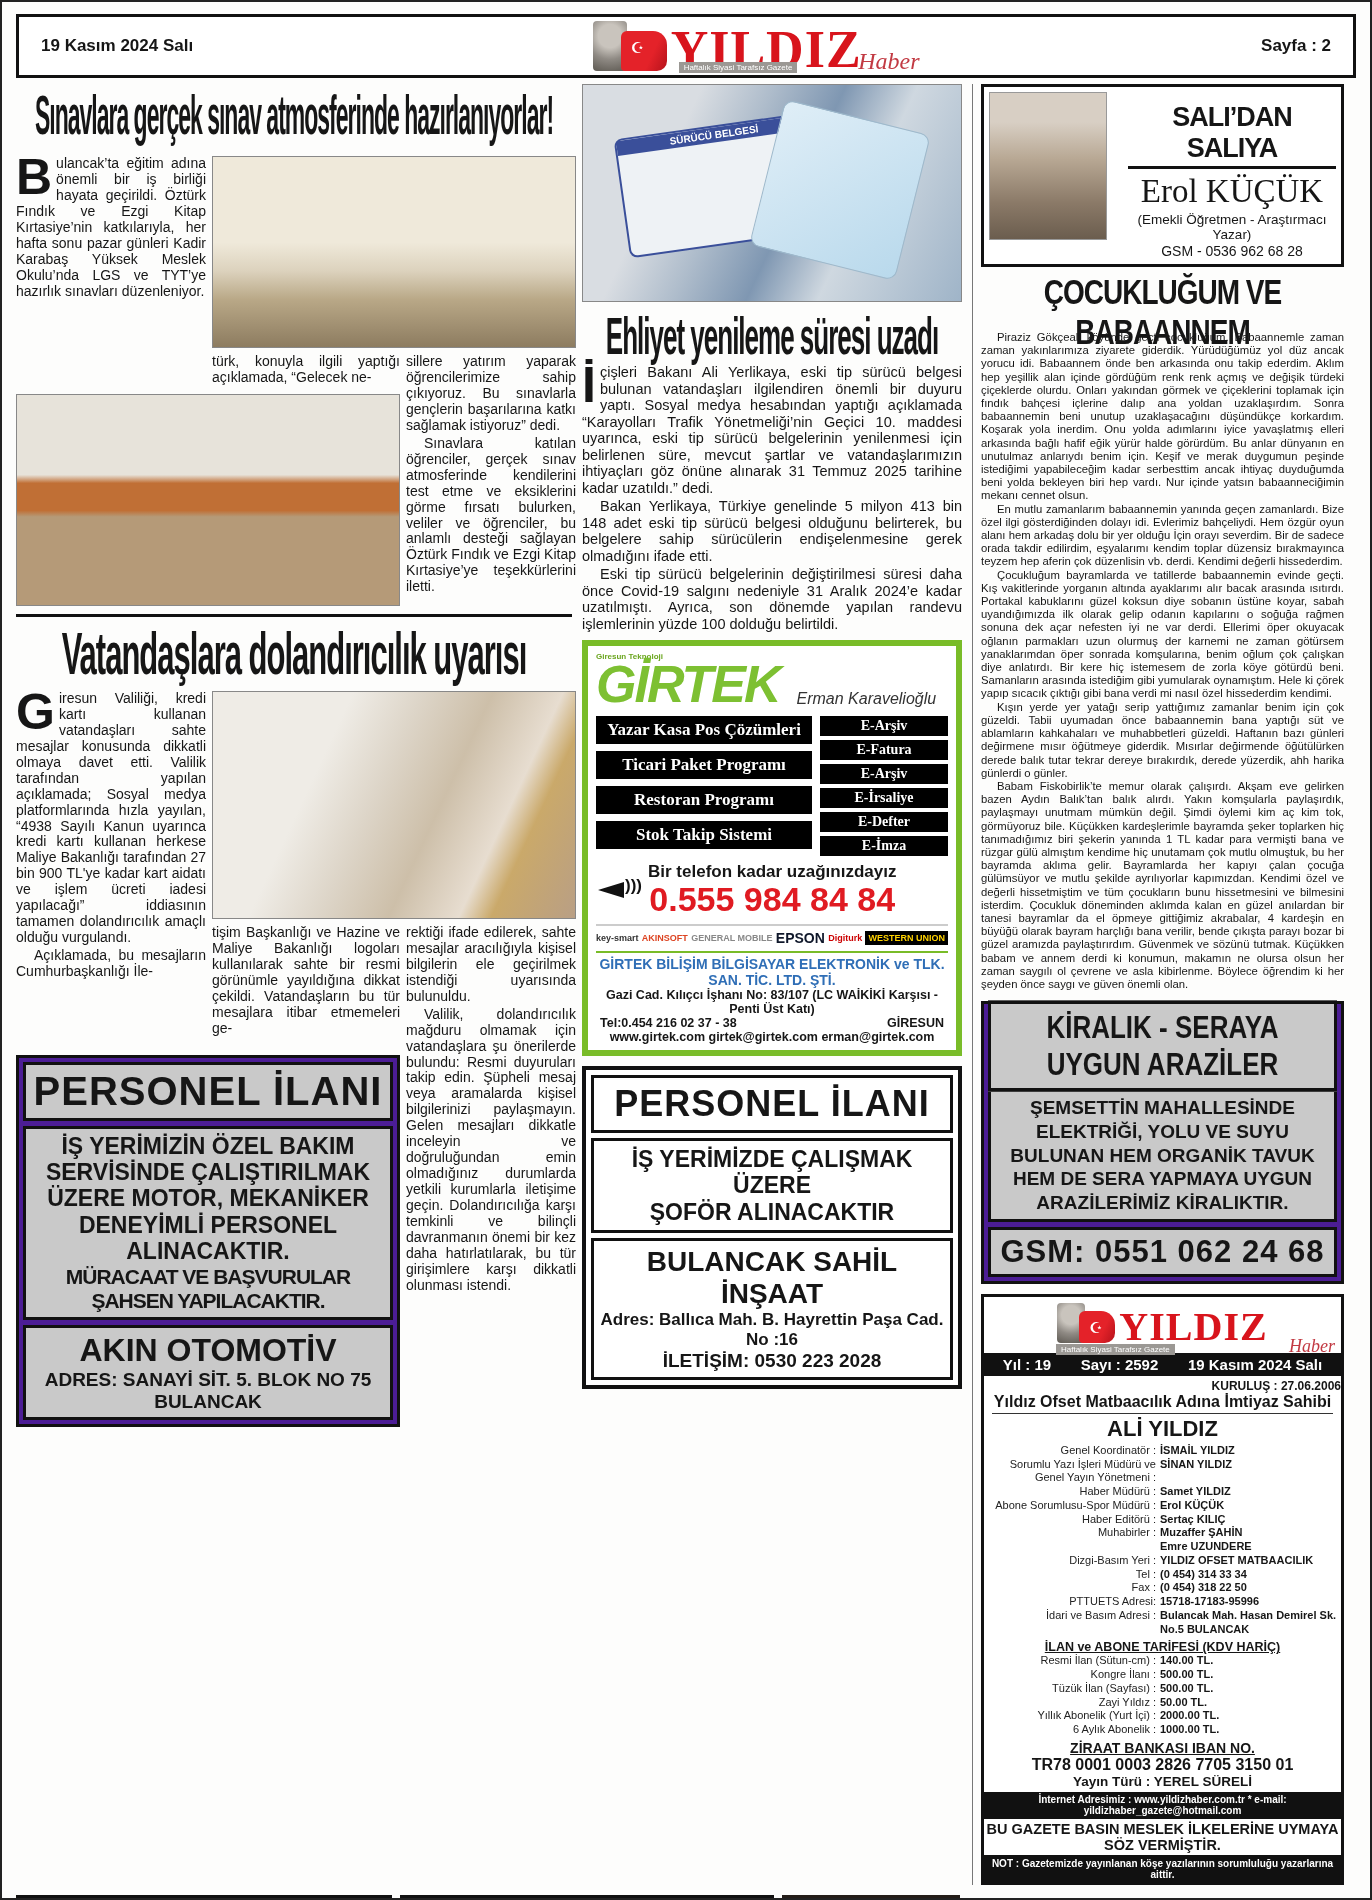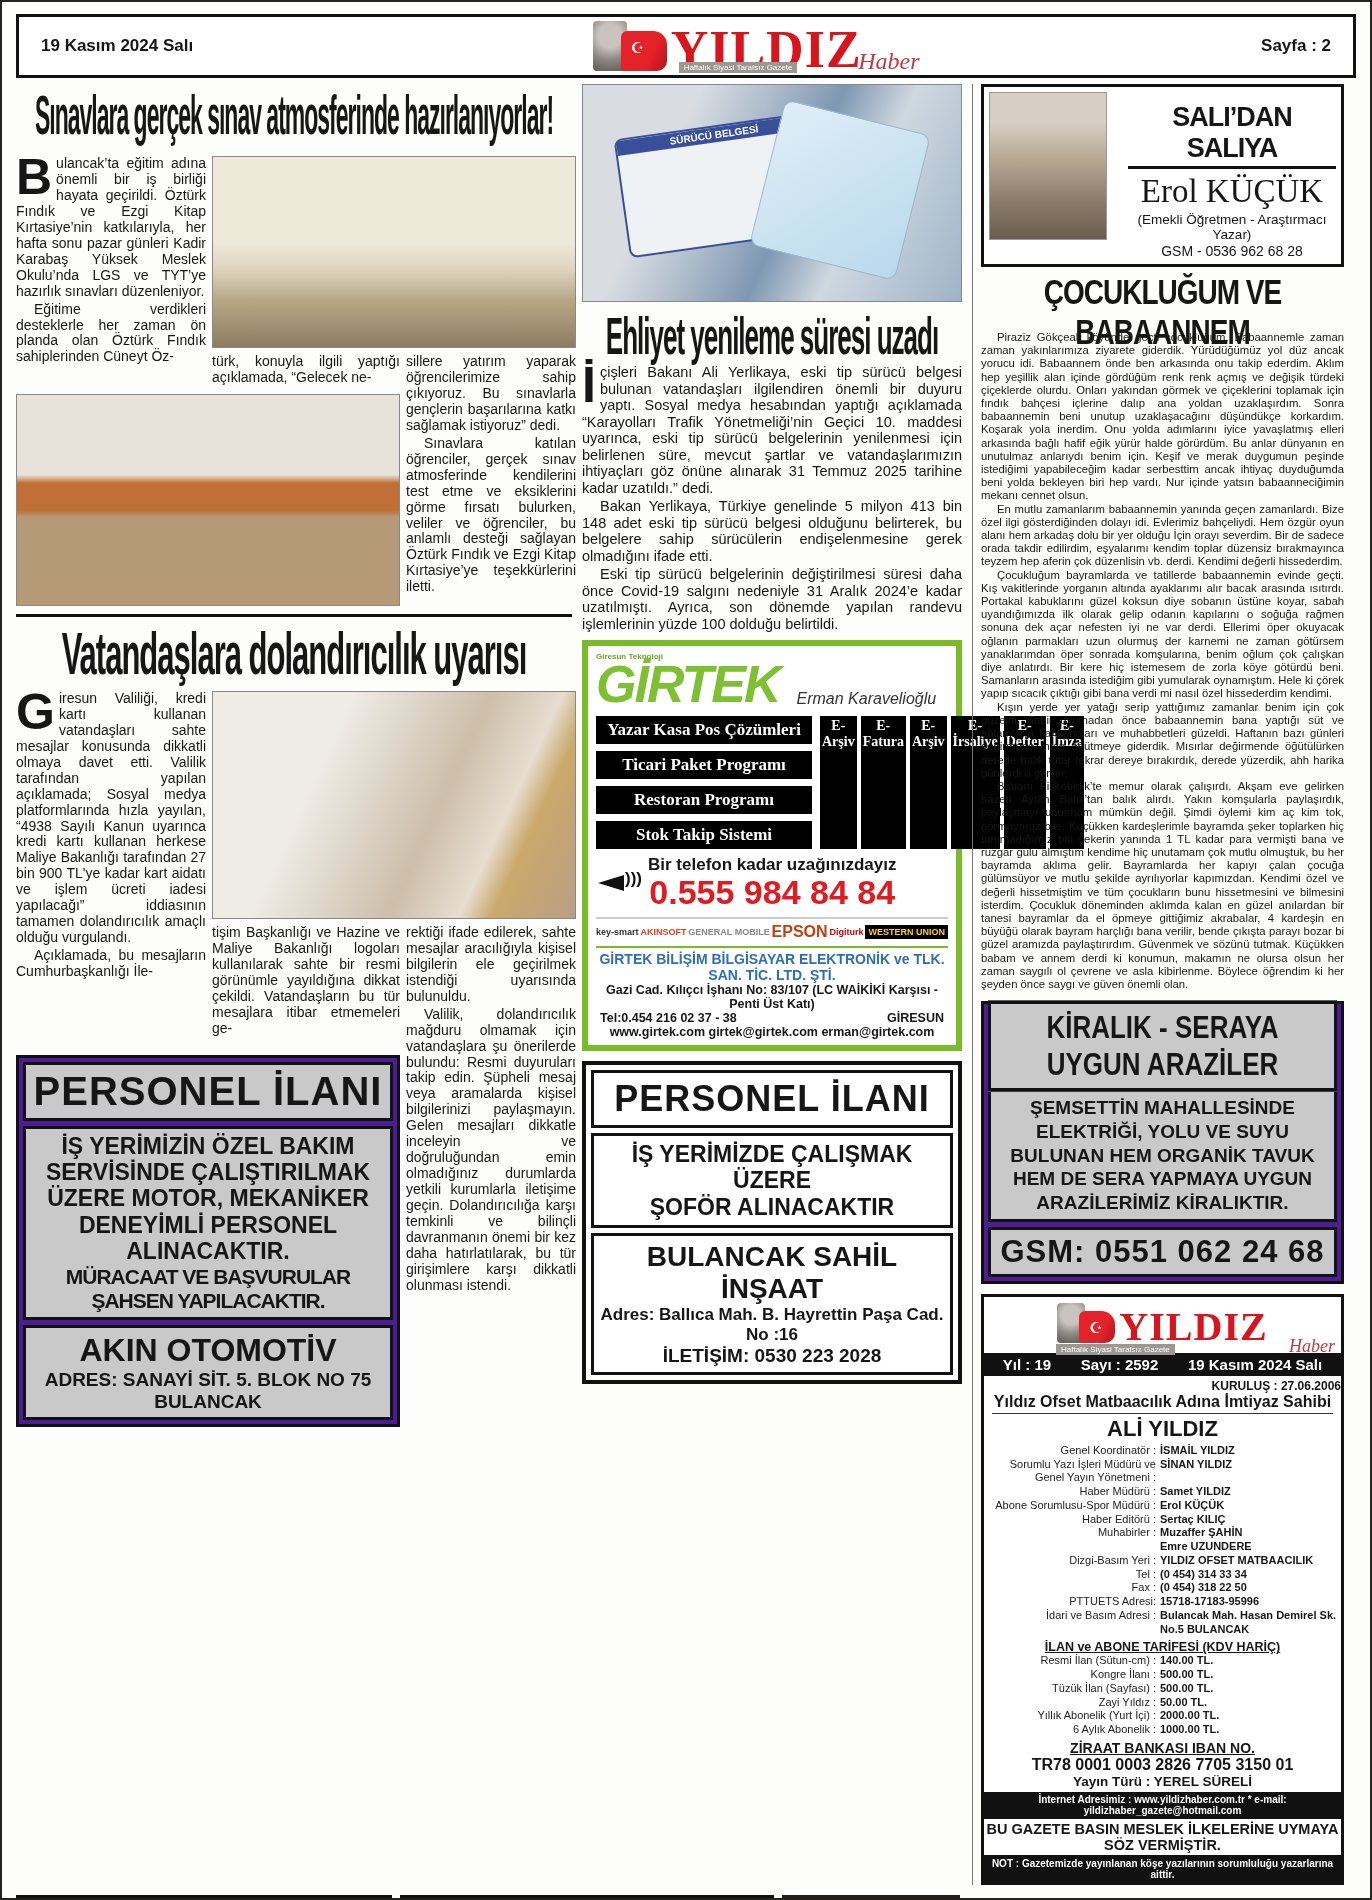--- a/index.html
+++ b/index.html
@@ -57,21 +57,21 @@
   .liccard .band{background:#3a4f9a;color:#fff;font-size:10px;font-weight:bold;text-align:center;border-radius:4px 4px 0 0;padding:2px;}
   .liccard2{position:absolute;right:46px;top:30px;width:150px;height:150px;background:linear-gradient(135deg,#dfeef7,#b9d9ec);border:1px solid #9db9cc;border-radius:10px;transform:rotate(14deg);}
   .h2wrap{height:58px;text-align:center;overflow:visible;margin-top:4px;}
   
   .girtek{border:6px solid #79bc28;background:#fff;margin-top:8px;padding:6px 8px;}
   .g-small{font-size:8px;color:#6aa51e;font-weight:bold;}
   .g-logo{font-size:52px;font-weight:800;font-style:italic;color:#7dc032;line-height:0.9;letter-spacing:-2px;}
   .g-owner{font-style:italic;font-size:16px;color:#333;}
   .g-cols{display:flex;gap:8px;margin-top:8px;}
   .g-left{flex:1;display:flex;flex-direction:column;gap:7px;}
-  .g-right{width:128px;display:flex;flex-direction:row;gap:4px;}
+  .g-right{width:128px;display:flex;flex-direction:column;gap:4px;}
   .g-btn{background:#000;color:#fff;text-align:center;font-family:"Liberation Serif",serif;font-weight:bold;font-size:17px;padding:4px 2px;}
   .g-btn.sm{font-size:14px;padding:2px;}
   .g-brands{display:flex;align-items:center;justify-content:space-around;margin-top:8px;font-weight:800;}
   .b-inpos{color:#1b4e9b;font-size:26px;letter-spacing:-1px;border:3px solid #1b4e9b;border-radius:14px;padding:0 8px;}
   .b-edm{color:#5a5f63;font-size:26px;}
   .b-edm b{color:#49a84c;}
   .b-mysoft{color:#00aeef;font-size:26px;}
   .g-tag{display:flex;align-items:center;gap:8px;margin-top:6px;}
   .mega{width:44px;height:34px;position:relative;flex:none;}
   .mega:before{content:"";position:absolute;left:2px;top:10px;border-top:8px solid transparent;border-bottom:8px solid transparent;border-right:26px solid #111;}
@@ -159,21 +159,20 @@
 
     <div class="colL">
 
       <div>
         <div class="h1wrap">
           <span class="cond" style="display:inline-block;font-size:23px;transform:scaleY(2.4);">Sınavlara gerçek sınav atmosferinde hazırlanıyorlar!</span>
         </div>
         <div class="a1grid">
           <div class="body-txt" style="grid-row:1/3;">
             <p class="first"><span class="dropcap">B</span><span>ulancak’ta eğitim adına önemli bir iş birliği hayata geçirildi. Öztürk Fındık ve Ezgi Kitap Kırtasiye’nin katkılarıyla, her hafta sonu pazar günleri Kadir Karabaş Yüksek Meslek Okulu’nda LGS ve TYT’ye hazırlık sınavları düzenleniyor.</span></p>
-            <p>Eğitime verdikleri desteklerle her zaman ön planda olan Öztürk Fındık sahiplerinden Cüneyt Öz-</p>
           </div>
           <div class="photo a1-photo1"></div>
           <div class="body-txt">
             <p class="first">türk, konuyla ilgili yaptığı açıklamada, “Gelecek ne-</p>
           </div>
           <div class="body-txt" style="grid-row:2/4;">
             <p class="first">sillere yatırım yaparak öğrencilerimize sahip çıkıyoruz. Bu sınavlarla gençlerin başarılarına katkı sağlamak istiyoruz” dedi.</p>
             <p>Sınavlara katılan öğrenciler, gerçek sınav atmosferinde kendilerini test etme ve eksiklerini görme fırsatı bulurken, veliler ve öğrenciler, bu anlamlı desteği sağlayan Öztürk Fındık ve Ezgi Kitap Kırtasiye’ye teşekkürlerini iletti.</p>
           </div>
           <div class="photo a1-photo2" style="grid-row:3;"></div>
@@ -258,21 +257,21 @@
           <div class="mega"></div>
           <div>
             <div class="g-tagtxt">Bir telefon kadar uzağınızdayız</div>
             <div class="g-phone">0.555 984 84 84</div>
           </div>
         </div>
         <div class="g-partners">
           <span>key-smart</span>
           <span style="color:#d42;">AKINSOFT</span>
           <span style="color:#888;">GENERAL MOBILE</span>
-          <span style="color:#c2410c;font-size:16px;">EPSON</span>
+          <span style="color:#0f172a;font-size:14px;">EPSON</span>
           <span style="color:#c00;">Digiturk</span>
           <span class="wu">WESTERN UNION</span>
         </div>
         <div class="g-company">GİRTEK BİLİŞİM BİLGİSAYAR ELEKTRONİK ve TLK. SAN. TİC. LTD. ŞTİ.</div>
         <div class="g-addr">Gazi Cad. Kılıçcı İşhanı No: 83/107 (LC WAİKİKİ Karşısı - Penti Üst Katı)</div>
         <div class="g-telrow">
           <span>Tel:0.454 216 02 37 - 38</span>
           <span>GİRESUN</span>
         </div>
         <div class="g-web">www.girtek.com    girtek@girtek.com    erman@girtek.com</div>

